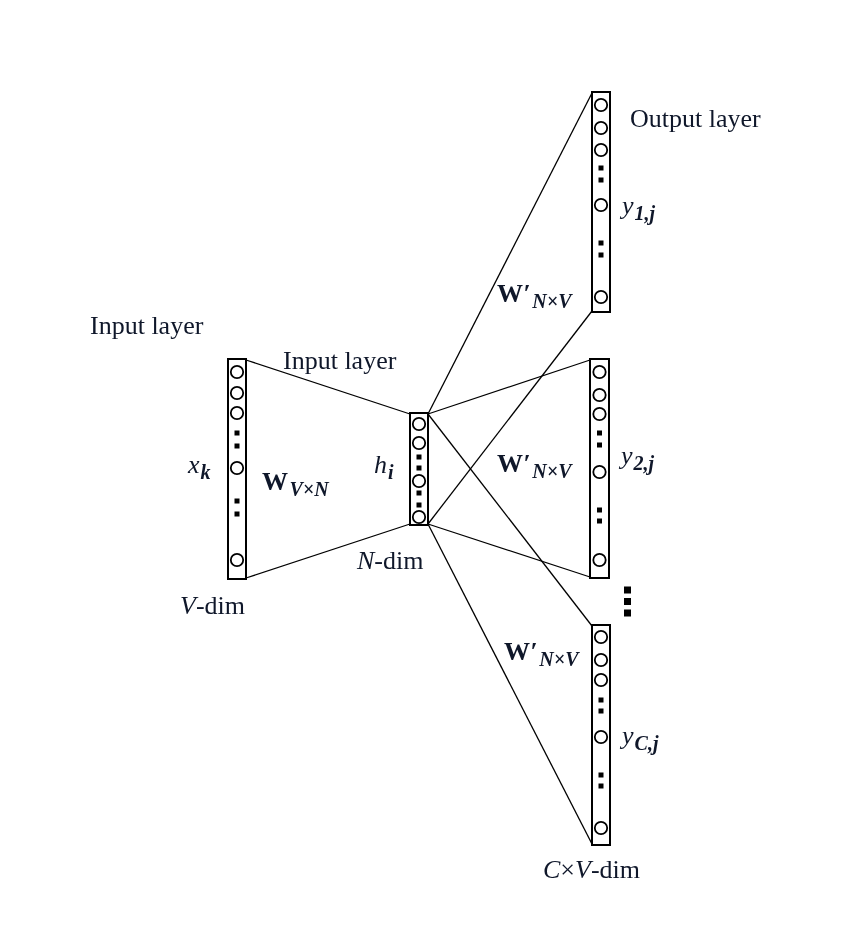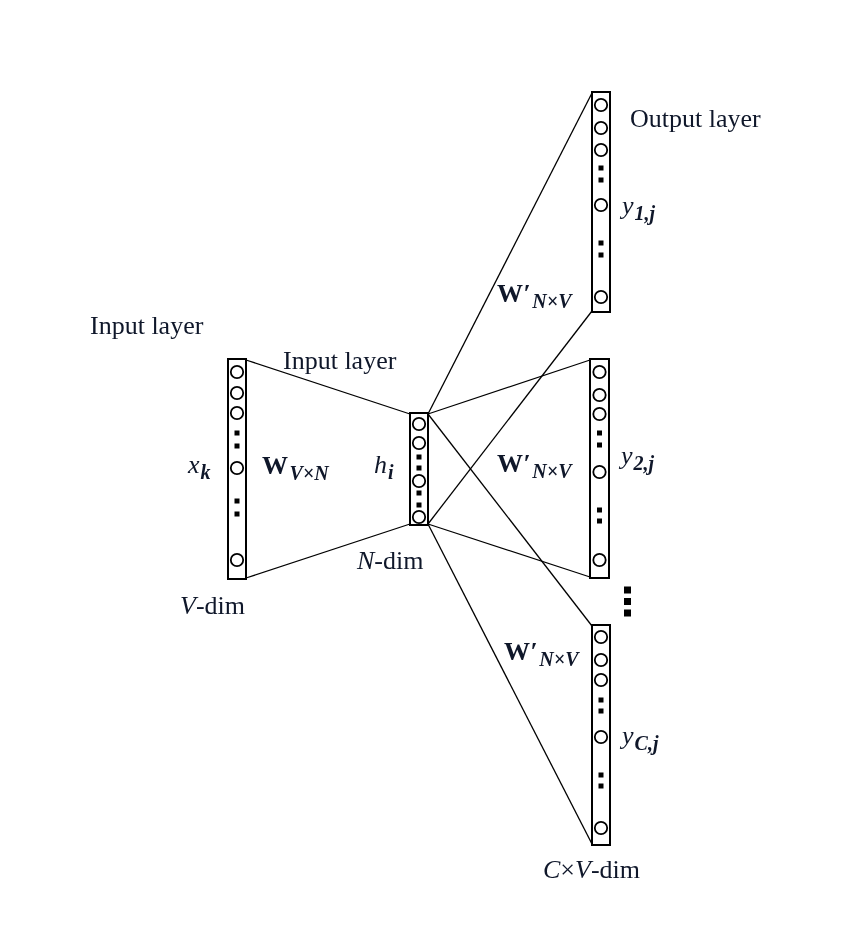--- a/index.html
+++ b/index.html
@@ -105,21 +105,21 @@
         <rect x="624" y="586.5" width="7" height="7" fill="#000000"></rect>
         <rect x="624" y="598" width="7" height="7" fill="#000000"></rect>
         <rect x="624" y="609.5" width="7" height="7" fill="#000000"></rect>
       </g>
     </svg>
   <div id="labels-layer">
       <div class="lbl" style="left: 90px; top: 312px;"><span class="s-r">Input layer</span></div>
       <div class="lbl" style="left: 283px; top: 347px;"><span class="s-r">Input layer</span></div>
       <div class="lbl" style="left: 630px; top: 105px;"><span class="s-r">Output layer</span></div>
       <div class="lbl" style="left: 188px; top: 451px; text-align: center;"><span class="s-i">x</span><span class="s-sub">k</span></div>
-      <div class="lbl" style="left: 262px; top: 452px;"><span class="s-b">W</span><span class="s-sub">V×N</span></div>
+      <div class="lbl" style="left: 262px; top: 468px;"><span class="s-b">W</span><span class="s-sub">V×N</span></div>
       <div class="lbl" style="left: 374px; top: 451px; text-align: center;"><span class="s-i">h</span><span class="s-sub">i</span></div>
       <div class="lbl" style="left: 180px; top: 592px;"><span class="s-i">V</span><span class="s-r">-dim</span></div>
       <div class="lbl" style="left: 357px; top: 547px;"><span class="s-i">N</span><span class="s-r">-dim</span></div>
       <div class="lbl" style="left: 622px; top: 192px;"><span class="s-i">y</span><span class="s-sub">1,j</span></div>
       <div class="lbl" style="left: 621px; top: 442px;"><span class="s-i">y</span><span class="s-sub">2,j</span></div>
       <div class="lbl" style="left: 622px; top: 722px; text-align: center;"><span class="s-i">y</span><span class="s-sub">C,j</span></div>
       <div class="lbl" style="left: 497px; top: 280px;"><span class="s-b">W</span><span class="s-b">′</span><span class="s-sub">N×V</span></div>
       <div class="lbl" style="left: 497px; top: 450px;"><span class="s-b">W</span><span class="s-b">′</span><span class="s-sub">N×V</span></div>
       <div class="lbl" style="left: 504px; top: 638px;"><span class="s-b">W</span><span class="s-b">′</span><span class="s-sub">N×V</span></div>
       <div class="lbl" style="left: 543px; top: 856px;"><span class="s-i">C</span><span class="s-r">×</span><span class="s-i">V</span><span class="s-r">-dim</span></div>

